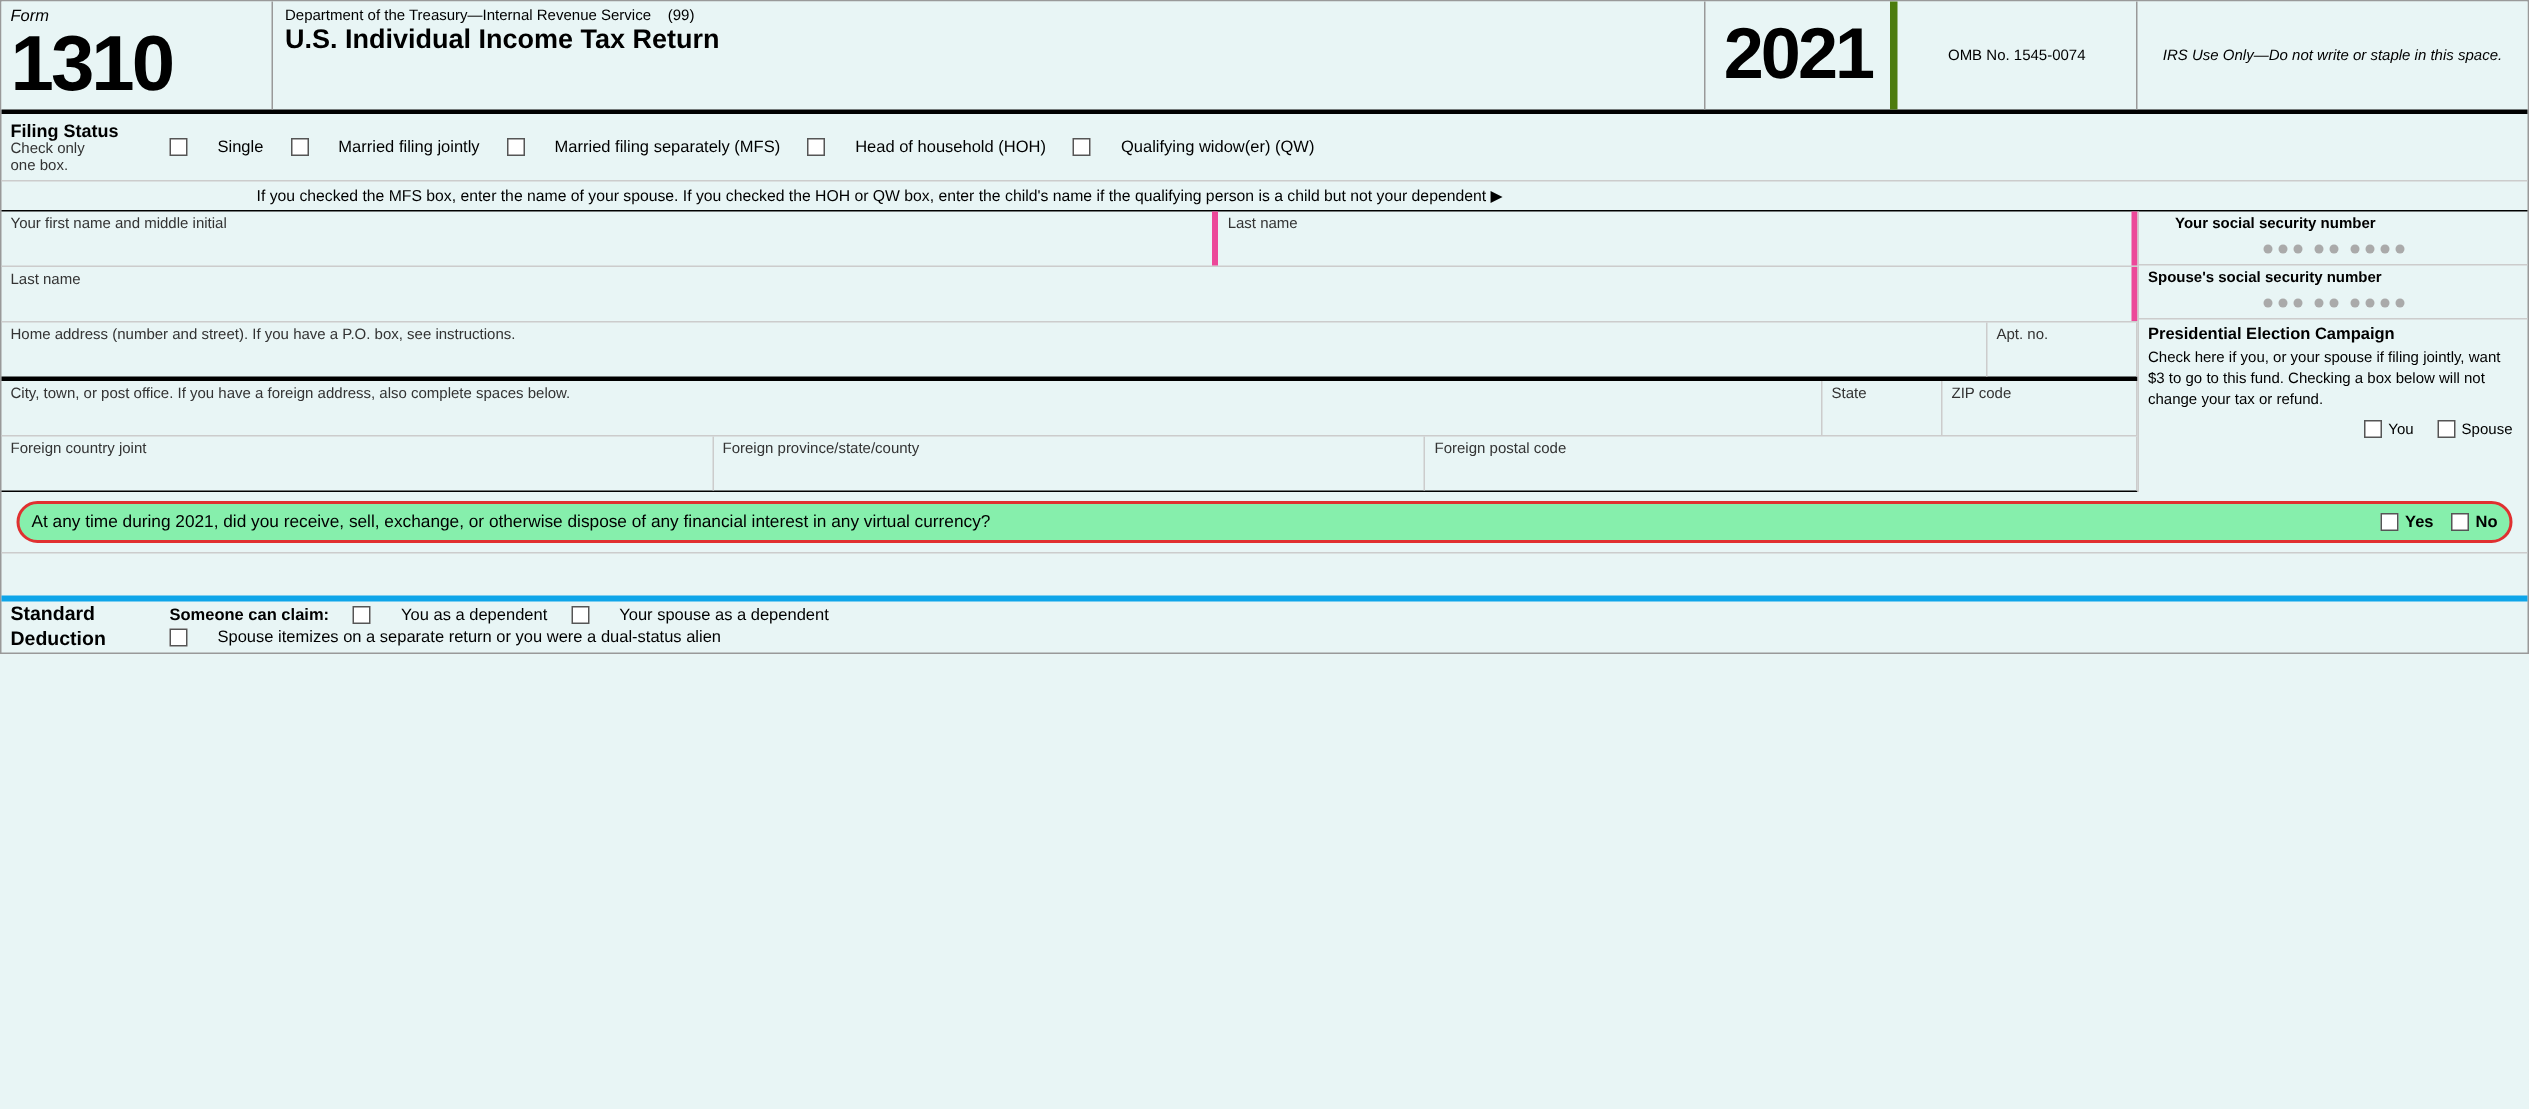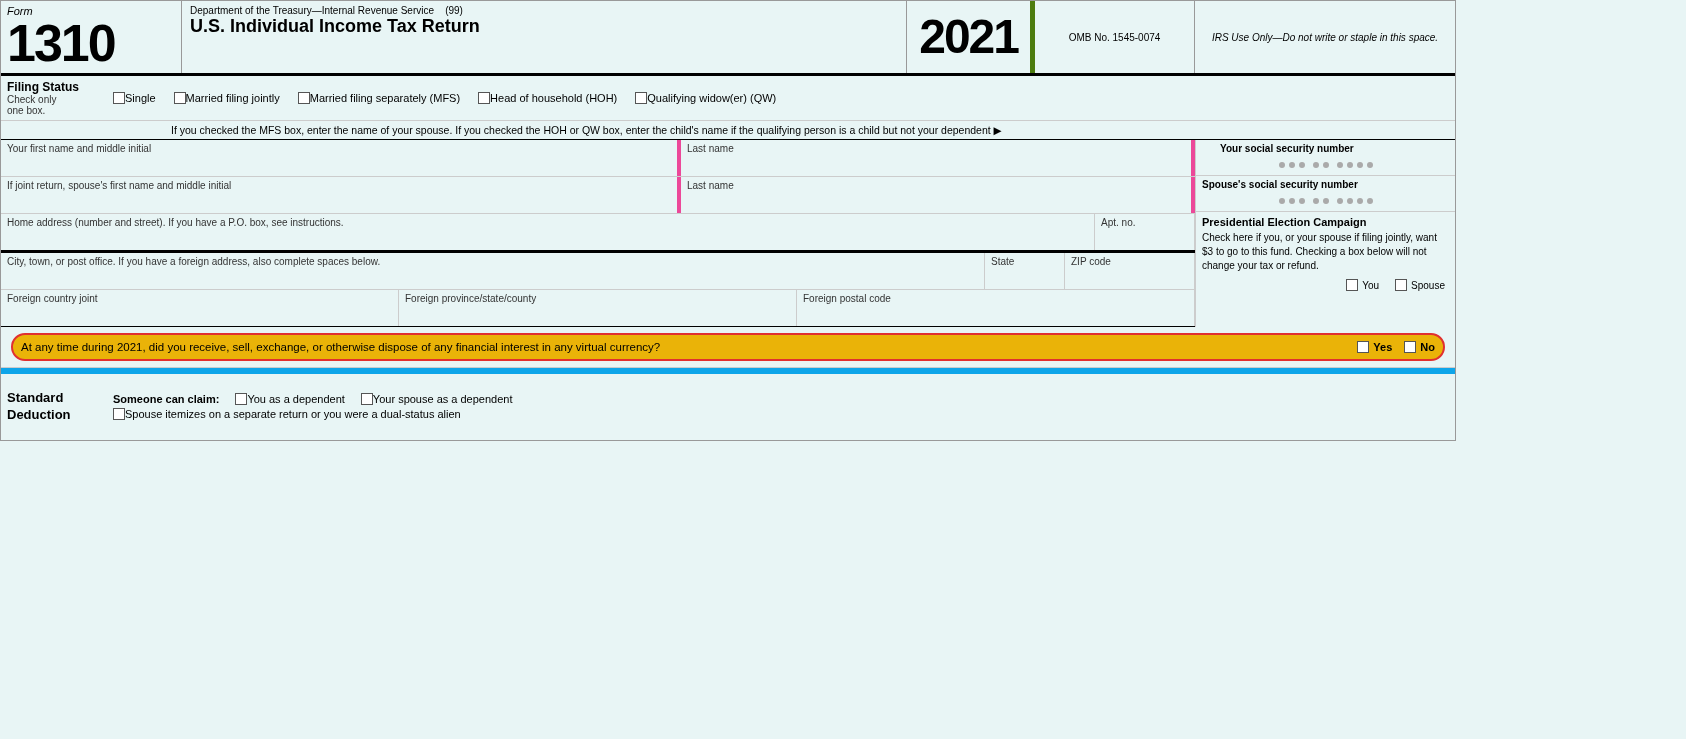--- a/index.html
+++ b/index.html
@@ -3,21 +3,21 @@
   <meta charset="utf-8">
   <style>
     * { box-sizing: border-box; margin: 0; padding: 0; }
     body {
       background: #e8f5f5;
       font-family: Arial, sans-serif;
       font-size: 11px;
       color: #000;
     }
     .form-container {
-      width: 1456px;
+      width: 1686px;
       background: #e8f5f5;
       border: 1px solid #999;
     }
 
     
     .header {
       display: flex;
       align-items: stretch;
       border-bottom: 3px solid #000;
       background: #e8f5f5;
@@ -111,21 +111,21 @@
     }
     .filing-options {
       display: flex;
       align-items: center;
       gap: 18px;
       flex: 1;
     }
     .filing-option {
       display: flex;
       align-items: center;
-      gap: 0;
+      gap: 20px;
     }
     .checkbox-sq {
       width: 12px;
       height: 12px;
       border: 1px solid #555;
       display: inline-block;
       background: #fff;
       flex-shrink: 0;
     }
     .filing-status-row2 {
@@ -244,21 +244,21 @@
     }
 
     
     .virtual-currency-row {
       display: flex;
       align-items: center;
       padding: 6px 8px;
       border: 2.5px solid #e03030;
       border-radius: 20px;
       margin: 2px 4px;
-      background: #eab308;
+      background: #86efac;
       justify-content: center;
     }
     .vc-text {
       font-size: 11.5px;
       flex: 1;
     }
     .vc-options {
       display: flex;
       align-items: center;
       gap: 12px;
@@ -266,22 +266,23 @@
     }
     .vc-option {
       display: flex;
       align-items: center;
       gap: 4px;
       font-weight: bold;
     }
 
     
     .standard-deduction-section {
-      border-top: 6px solid #0ea5e9;
-      padding: 16px 6px;
+      border-top: 4px solid #0ea5e9;
+      padding: 0 6px;
+      margin-top: 28px;
     }
     .sd-row1 {
       display: flex;
       align-items: center;
       gap: 16px;
     }
     .sd-label {
       font-weight: bold;
       font-size: 13px;
       min-width: 90px;
@@ -399,23 +400,20 @@
       <div class="name-row">
         <div class="name-cell" style="flex:2">
           <div class="name-cell-label">Your first name and middle initial</div>
         </div>
         <div class="name-cell" style="flex:1.5">
           <div class="name-cell-label">Last name</div>
         </div>
       </div>
 
       <div class="name-row">
-        <div class="name-cell" style="flex:2">
-          <div class="name-cell-label">If joint return, spouse's first name and middle initial</div>
-        </div>
         <div class="name-cell" style="flex:1.5">
           <div class="name-cell-label">Last name</div>
         </div>
       </div>
 
       <div class="address-row">
         <div class="address-cell">
           <div class="name-cell-label">Home address (number and street). If you have a P.O. box, see instructions.</div>
         </div>
         <div class="apt-cell">

